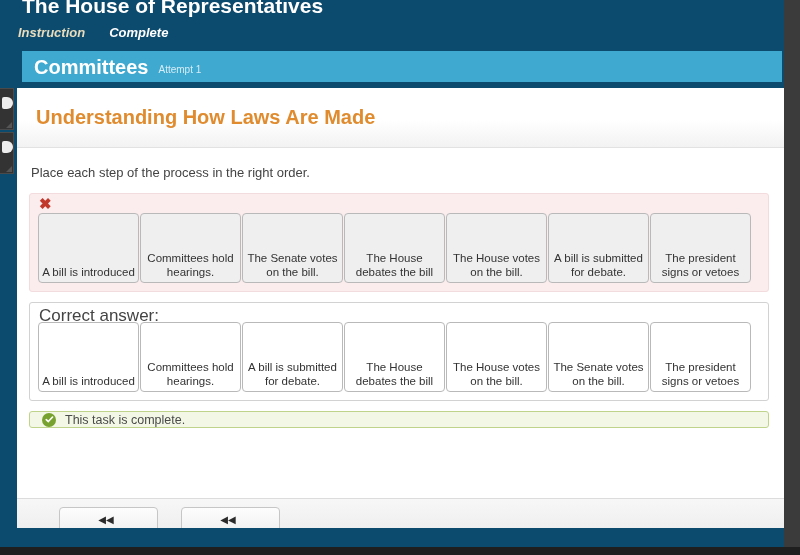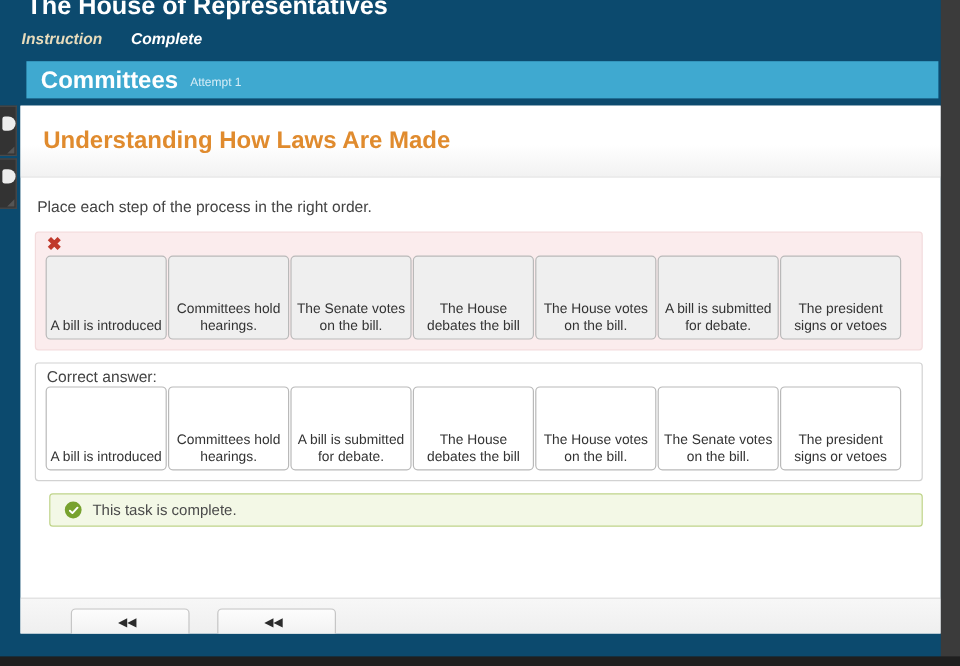--- a/index.html
+++ b/index.html
@@ -169,21 +169,21 @@
     left: 9px; top: 2px;
     font-size: 15px;
     font-weight: bold;
     color: #c0392b;
     line-height: 1;
   }
 
   .row-label {
     position: absolute;
     left: 9px; top: 4px;
-    font-size: 13px;
+    font-size: 17px;
     color: #444444;
     line-height: 1;
   }
 
   .cards-strip {
     display: flex;
     gap: 1px;
     justify-content: flex-start;
   }
 
@@ -213,22 +213,22 @@
     background: #efefef;
     border: 1px solid #b9b9b9;
   }
   .answer-row.correct .step-card {
     background: #ffffff;
     border: 1px solid #b9b9b9;
   }
 
   
   .alert-complete {
-    margin: 2px 0 0 12px;
-    height: 28px;
+    margin: 2px 0 0 0;
+    height: 17px;
     background: #f3f8e6;
     border: 1px solid #bfd48a;
     border-radius: 3px;
     display: flex;
     align-items: center;
     padding-left: 12px;
     gap: 9px;
   }
   .check-badge {
     width: 14px; height: 14px;

